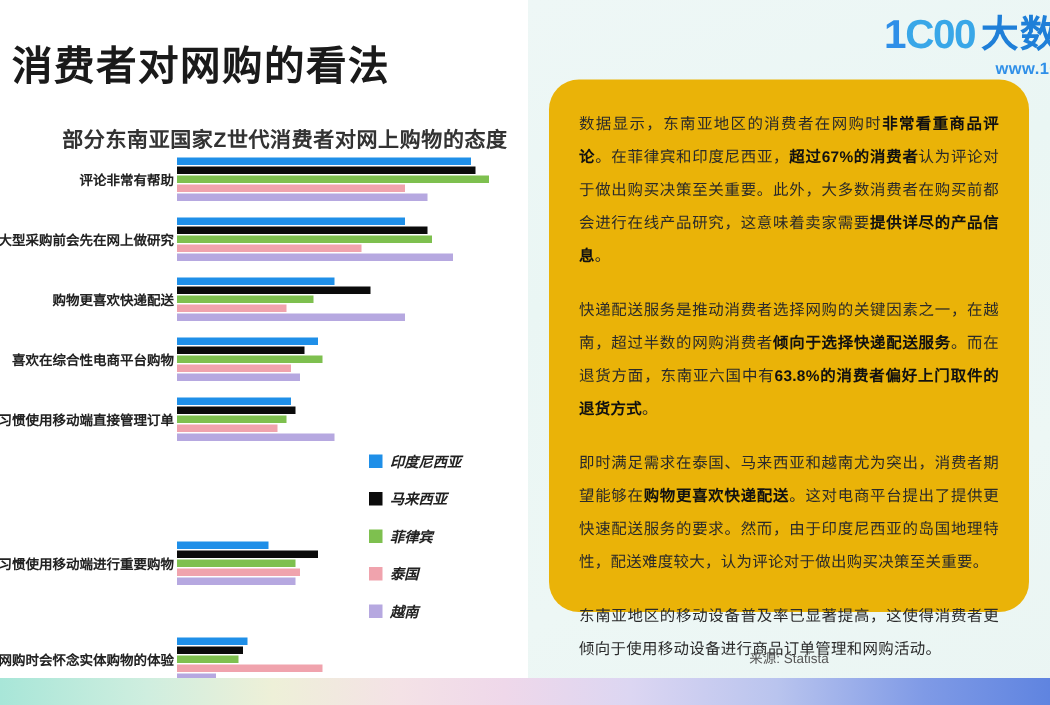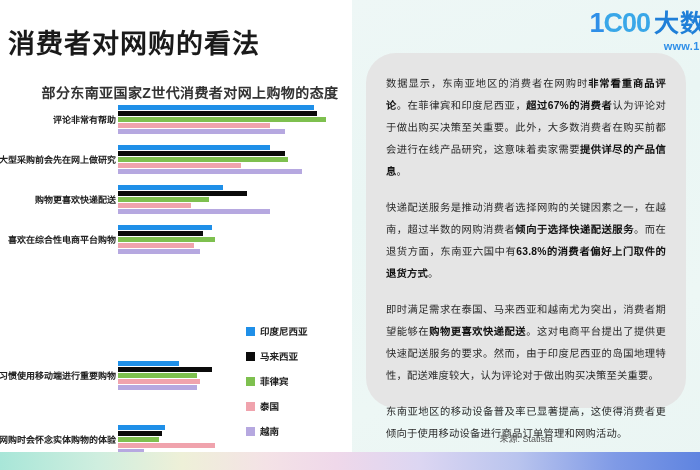--- a/index.html
+++ b/index.html
@@ -36,28 +36,28 @@
   .cat-label{position:absolute;right:236px;width:200px;text-align:right;font-size:9px;color:#222;font-weight:bold;white-space:nowrap;line-height:1;}
   .bars{position:absolute;left:118px;top:0;width:234px;height:40px;}
   .bar{position:absolute;left:0;height:5px;}
   .bar.b0{top:1px;}
   .bar.b1{top:7px;}
   .bar.b2{top:13px;}
   .bar.b3{top:19px;}
   .bar.b4{top:25px;}
 
   
-  .legend{position:absolute;left:246px;top:324px;}
+  .legend{position:absolute;left:246px;top:300px;font-style:italic;}
   .leg-item{display:flex;align-items:center;gap:5px;margin-bottom:11px;}
   .leg-sw{width:9px;height:9px;flex:none;}
   .leg-tx{font-size:9.5px;color:#222;font-weight:bold;white-space:nowrap;}
 
   
   .card{position:absolute;left:366px;top:53px;width:320px;height:355px;
-        background:#e5e5e5;border-radius:30px;box-sizing:border-box;
+        background:#eab308;border-radius:20px;box-sizing:border-box;
         padding:20px 20px 14px 20px;}
   .para{font-size:10.3px;line-height:22px;color:#2a2a2a;margin:0 0 14px 0;text-align:justify;letter-spacing:.2px;}
   .para:last-child{margin-bottom:0;}
   .para b{font-weight:bold;color:#111;}
   .source{position:absolute;left:366px;top:432px;width:320px;text-align:center;font-size:9px;color:#555;}
 </style>
 </head>
 <body>
 
 <div id="root">
@@ -112,20 +112,30 @@
       <div class="grp" style="top: 120px;">
         <div class="cat-label" style="top: 12px;">喜欢在综合性电商平台购物</div>
         <div class="bars">
           <div class="bar b0" title="印度尼西亚: 32" style="width: 93.6px; background: rgb(31, 143, 232);"></div>
           <div class="bar b1" title="马来西亚: 29" style="width: 84.825px; background: rgb(11, 11, 11);"></div>
           <div class="bar b2" title="菲律宾: 33" style="width: 96.525px; background: rgb(126, 192, 79);"></div>
           <div class="bar b3" title="泰国: 26" style="width: 76.05px; background: rgb(240, 163, 173);"></div>
           <div class="bar b4" title="越南: 28" style="width: 81.9px; background: rgb(182, 168, 224);"></div>
         </div>
       </div>
+      <div class="grp" style="top: 160px;">
+        <div class="cat-label" style="top: 12px;">习惯使用移动端直接管理订单</div>
+        <div class="bars">
+          <div class="bar b0" title="印度尼西亚: 26" style="width: 76.05px; background: rgb(31, 143, 232);"></div>
+          <div class="bar b1" title="马来西亚: 27" style="width: 78.975px; background: rgb(11, 11, 11);"></div>
+          <div class="bar b2" title="菲律宾: 25" style="width: 73.125px; background: rgb(126, 192, 79);"></div>
+          <div class="bar b3" title="泰国: 23" style="width: 67.275px; background: rgb(240, 163, 173);"></div>
+          <div class="bar b4" title="越南: 36" style="width: 105.3px; background: rgb(182, 168, 224);"></div>
+        </div>
+      </div>
       <div class="grp" style="top: 256px;">
         <div class="cat-label" style="top: 12px;">习惯使用移动端进行重要购物</div>
         <div class="bars">
           <div class="bar b0" title="印度尼西亚: 21" style="width: 61.425px; background: rgb(31, 143, 232);"></div>
           <div class="bar b1" title="马来西亚: 32" style="width: 93.6px; background: rgb(11, 11, 11);"></div>
           <div class="bar b2" title="菲律宾: 27" style="width: 78.975px; background: rgb(126, 192, 79);"></div>
           <div class="bar b3" title="泰国: 28" style="width: 81.9px; background: rgb(240, 163, 173);"></div>
           <div class="bar b4" title="越南: 27" style="width: 78.975px; background: rgb(182, 168, 224);"></div>
         </div>
       </div>

